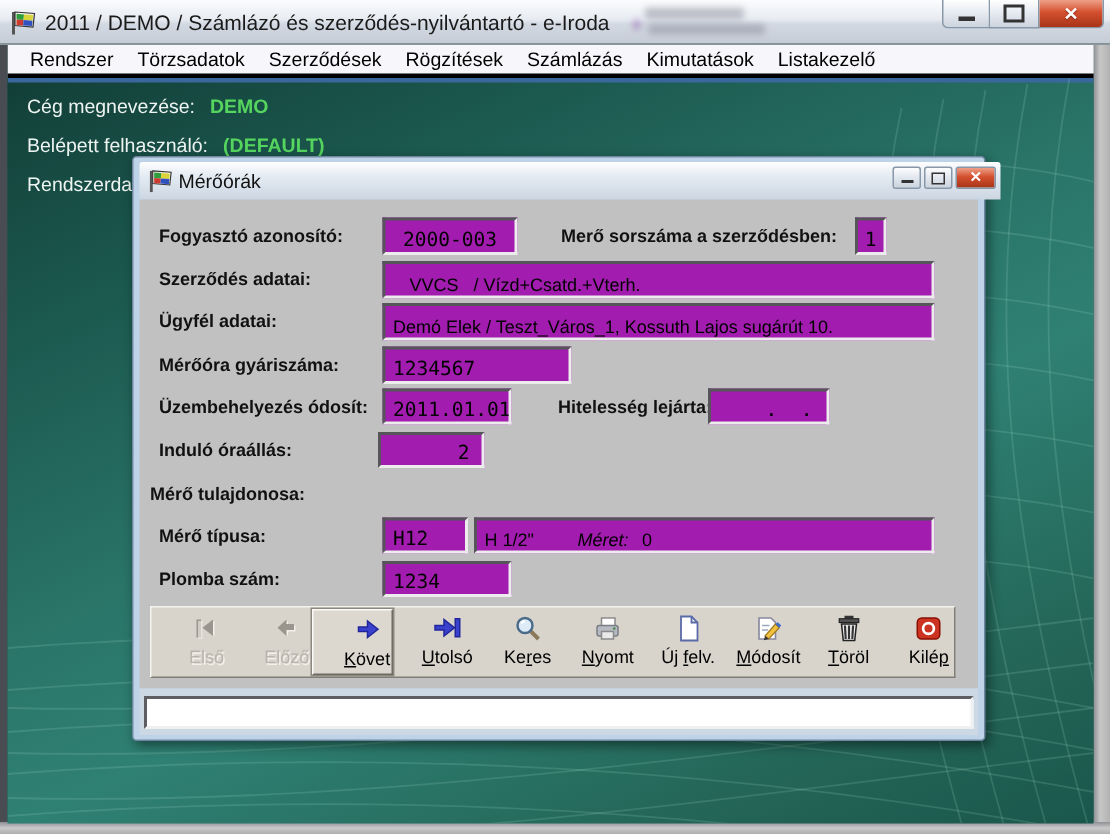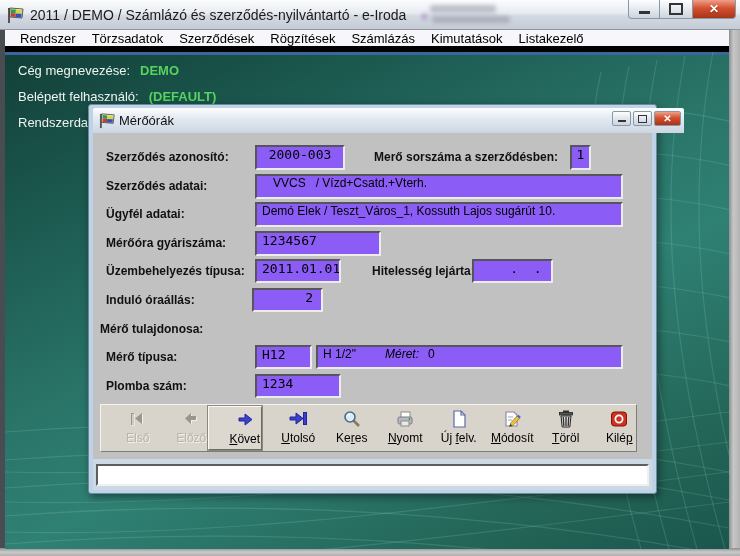--- a/index.html
+++ b/index.html
@@ -15,57 +15,57 @@
   .wbtn{height:19px;border:1px solid #8898a8;border-top:none;box-sizing:border-box;
     display:flex;align-items:center;justify-content:center;}
   .wbtn.min{width:32px;border-radius:0 0 0 4px;background:linear-gradient(#fefefe,#e8ecf2 45%,#ccd4de);}
   .wbtn.max{width:32px;border-left:none;border-right:none;background:linear-gradient(#fefefe,#e8ecf2 45%,#ccd4de);}
   .wbtn.close{width:44px;border-radius:0 0 4px 0;background:linear-gradient(#eea088,#d4502f 45%,#a83418);}
   .wbtn .bar{width:11px;height:3px;background:#333;margin-top:6px;}
   .wbtn .box{width:10px;height:8px;border:2px solid #333;}
   .wbtn .x{color:#fff;font-weight:bold;font-size:12px;text-shadow:0 1px 1px #7a2210;}
   
   .menubar{position:absolute;left:5px;top:30px;width:731px;height:22px;background:#f7f7fb;
-    border-bottom:6px solid #000000;box-sizing:border-box;display:flex;align-items:center;padding-left:7px;}
+    border-bottom:3px solid #000000;box-sizing:border-box;display:flex;align-items:center;padding-left:7px;}
   .menu-item{font-size:13px;color:#000;padding:2px 8px;white-space:nowrap;}
   
   .frame-left{position:absolute;left:0;top:30px;width:5px;height:526px;background:#494c51;}
   .frame-right{position:absolute;right:0;top:30px;width:11px;height:526px;background:linear-gradient(90deg,#8c8f93,#c7c7c7 40%,#b2b2b2);}
   .frame-bottom{position:absolute;left:0;bottom:0;width:740px;height:8px;background:linear-gradient(#8c8f93,#cacaca 50%,#aeaeae);}
   
   .desktop{position:absolute;left:5px;top:52px;width:724px;height:497px;
     background:linear-gradient(155deg,#123f38 0%,#1c5a50 22%,#2a7468 45%,#2f8174 60%,#236557 85%,#1a564c 100%);overflow:hidden;}
   .desktop-topline{position:absolute;left:0;top:0;width:100%;height:3px;background:#3a689c;}
   .mesh{position:absolute;left:0;top:0;}
   .info-row{position:absolute;left:13px;font-size:13px;white-space:nowrap;text-align:center;}
   .info-label{color:#eef4f1;}
   .info-value{color:#55d45e;font-weight:bold;margin-left:10px;}
   
   .dialog{position:absolute;left:88px;top:104px;width:569px;height:390px;box-sizing:border-box;
     background:#bed3e7;border:1px solid #6e88a2;border-radius:3px;
     box-shadow:2px 3px 8px rgba(0,0,0,.45);}
-  .dlg-titlebar{position:absolute;left:4px;top:3px;width:591px;height:25px;
-    background:linear-gradient(#fdfdfe,#e3eaf2 40%,#ccd6e2);border-radius:2px 2px 0 0;}
+  .dlg-titlebar{position:absolute;left:4px;top:3px;width:541px;height:25px;
+    background:linear-gradient(#fdfdfe,#e3eaf2 40%,#ccd6e2);border-radius:2px 2px 0 0;padding-left:33px;}
   .dlg-title-text{position:absolute;left:26px;top:5px;font-size:13px;color:#111;}
   .dlg-icon{position:absolute;left:6px;top:4px;width:17px;height:17px;}
   .dlgbtns{position:absolute;right:3px;top:3px;display:flex;}
   .dbtn{height:15px;border:1px solid #8898a8;box-sizing:border-box;display:flex;align-items:center;justify-content:center;border-radius:2px;margin-left:2px;}
   .dbtn.min,.dbtn.max{width:19px;background:linear-gradient(#fdfdfe,#e4e9f0 45%,#ccd4de);}
   .dbtn.close{width:27px;background:linear-gradient(#eea088,#d4502f 45%,#a83418);}
   .dbtn .bar{width:8px;height:2px;background:#333;margin-top:4px;}
   .dbtn .box{width:7px;height:6px;border:1px solid #333;}
   .dbtn .x{color:#fff;font-weight:bold;font-size:10px;line-height:1;}
   .dlg-client{position:absolute;left:4px;top:28px;width:559px;height:326px;background:#c1c1c1;}
   .dlg-statusstrip{position:absolute;left:4px;top:354px;width:559px;height:31px;background:#ccd8e4;}
   .status-field{position:absolute;left:3px;top:5px;width:549px;height:18px;background:#fff;
     border:2px solid;border-color:#5d5d62 #eef0f2 #eef0f2 #5d5d62;}
   
   .flabel{position:absolute;font-size:12px;font-weight:bold;color:#111;white-space:nowrap;}
-  .field{position:absolute;background:#8b5cf6;border:2px solid;border-color:#55555a #ececec #ececec #55555a;
-    box-sizing:border-box;display:flex;align-items:flex-start;overflow:hidden;}
+  .field{position:absolute;background:#a21caf;border:2px solid;border-color:#55555a #ececec #ececec #55555a;
+    box-sizing:border-box;display:flex;align-items:flex-end;overflow:hidden;}
   .mono{font-family:"DejaVu Sans Mono",monospace;font-size:13px;color:#000;white-space:pre;}
   .sans{font-size:12px;color:#000;white-space:pre;}
   .center{justify-content:center;}
   .right{justify-content:flex-end;padding-right:8px;}
   .padl{padding-left:5px;}
   
   .toolbar{position:absolute;left:7px;top:271px;width:537px;height:48px;background:#d8d4cc;
     border:1px solid;border-color:#f5f3ee #7f7d76 #7f7d76 #f5f3ee;box-sizing:border-box;display:flex;}
   .tb-btn{width:53.5px;height:44px;margin-top:1px;display:flex;flex-direction:column;align-items:center;justify-content:flex-start;padding-top:3px;box-sizing:border-box;padding-left:20px;}
   .tb-btn .lbl{font-size:12px;color:#000;margin-top:2px;white-space:nowrap;}
@@ -176,21 +176,21 @@
             <span class="box"></span>
           </div>
         <div class="dbtn close">
             <span class="x">✕</span>
           </div>
       </div>
     </div>
 
     <div class="dlg-client">
 
-      <span class="flabel" style="left:13px;top:17px;">Szerződés azonosító:</span>
+      <span class="flabel" style="left:13px;top:17px;">Fogyasztó azonosító:</span>
       <div class="field center" style="left:162px;top:12px;width:90px;height:25px;">
         <span class="mono">2000-003</span>
       </div>
       <span class="flabel" style="left:281px;top:17px;">Merő sorszáma a szerződésben:</span>
       <div class="field center" style="left:477px;top:12px;width:21px;height:25px;">
         <span class="mono">1</span>
       </div>
 
       <span class="flabel" style="left:13px;top:46px;">Szerződés adatai:</span>
       <div class="field padl" style="left:162px;top:41px;width:368px;height:25px;padding-left:16px;">
@@ -200,21 +200,21 @@
       <span class="flabel" style="left:13px;top:74px;">Ügyfél adatai:</span>
       <div class="field padl" style="left:162px;top:69px;width:368px;height:25px;">
         <span class="sans">Demó Elek / Teszt_Város_1, Kossuth Lajos sugárút 10.</span>
       </div>
 
       <span class="flabel" style="left:13px;top:103px;">Mérőóra gyáriszáma:</span>
       <div class="field padl" style="left:162px;top:98px;width:126px;height:25px;">
         <span class="mono">1234567</span>
       </div>
 
-      <span class="flabel" style="left:13px;top:131px;">Üzembehelyezés típusa:</span>
+      <span class="flabel" style="left:13px;top:131px;">Üzembehelyezés ódosít:</span>
       <div class="field padl" style="left:162px;top:126px;width:86px;height:24px;">
         <span class="mono">2011.01.01</span>
       </div>
       <span class="flabel" style="left:279px;top:131px;">Hitelesség lejárta:</span>
       <div class="field padl" style="left:379px;top:126px;width:81px;height:24px;">
         <span class="mono">    .  .</span>
       </div>
 
       <span class="flabel" style="left:13px;top:160px;">Induló óraállás:</span>
       <div class="field right" style="left:159px;top:155px;width:71px;height:24px;">

